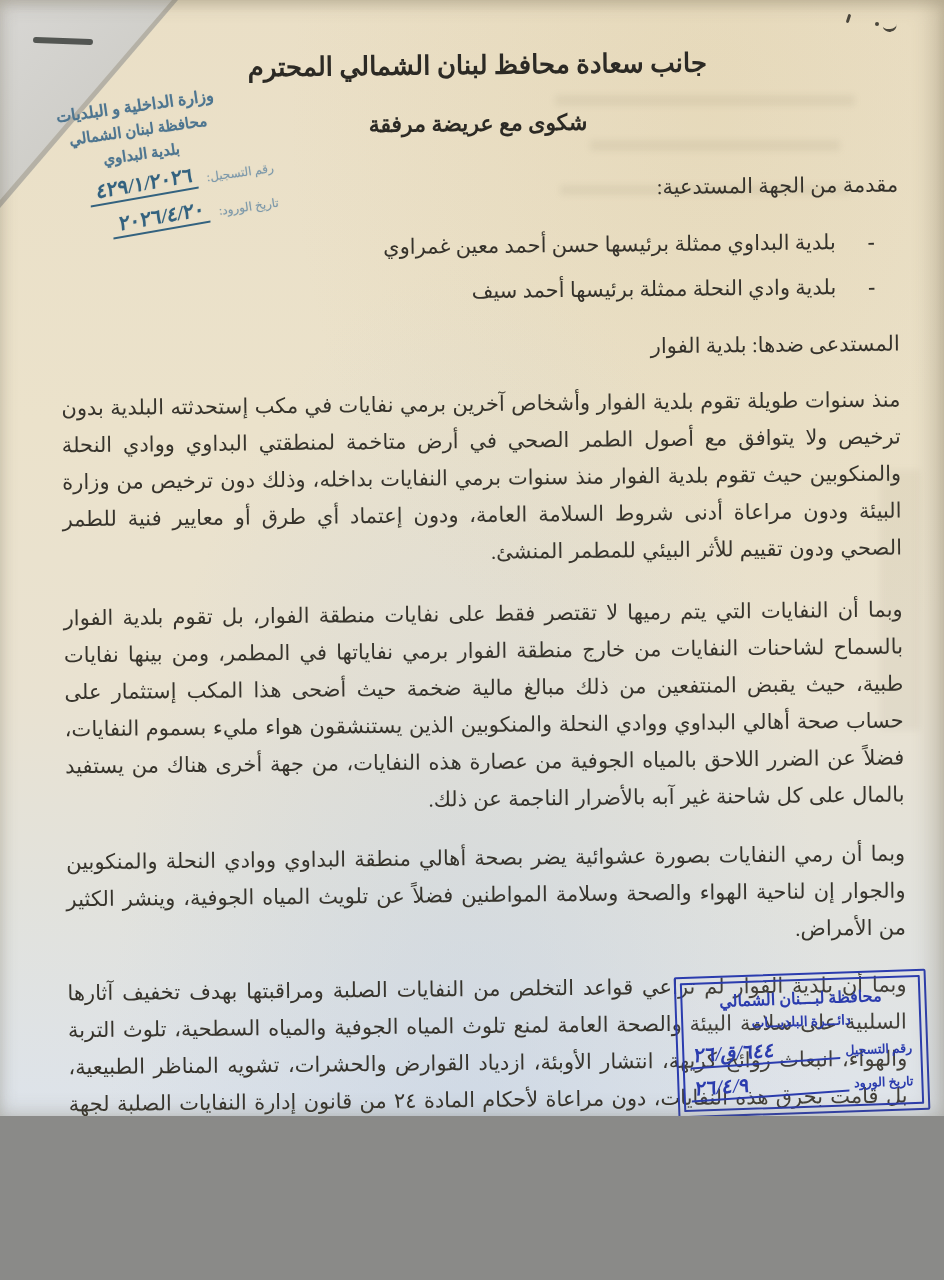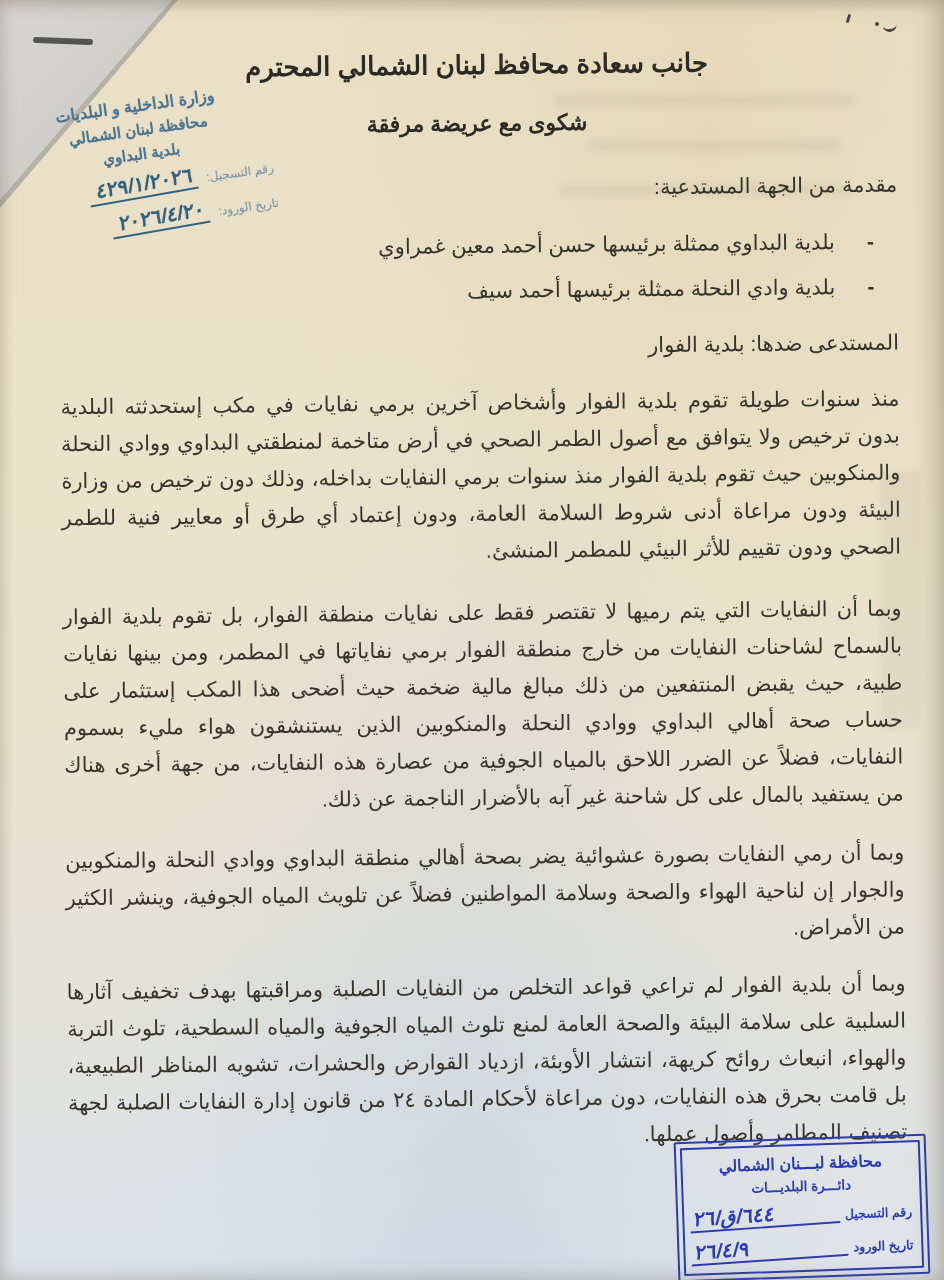--- a/index.html
+++ b/index.html
@@ -1,26 +1,26 @@
 <!DOCTYPE html>
 <html lang="ar" dir="rtl"><head>
 <meta charset="utf-8">
 <style>
   * { margin:0; padding:0; box-sizing:border-box; }
   html,body { background:#8a8a88; }
   .page {
     position:relative;
-    width:944px; height:1280px;
+    width:944px; height:1116px;
     margin:0 auto;
     overflow:hidden;
     background:
       radial-gradient(ellipse at 75% 10%, rgba(214,192,138,.20), transparent 42%),
       radial-gradient(ellipse at 50% 105%, rgba(190,205,225,.45), transparent 55%),
       linear-gradient(180deg, #eadfc6 0%, #ebe2cb 38%, #e9e2d1 62%, #e2e2dc 80%, #dde3ea 100%);
-    font-family:Liberation Sans, sans-serif;
+    font-family:Liberation Serif, serif;
     color:#35322b;
   }
   .vignette {
     position:absolute; inset:0; pointer-events:none;
     box-shadow: inset -10px 0 22px rgba(110,100,75,.30), inset 0 5px 10px rgba(110,100,75,.12), inset 6px 0 14px rgba(110,100,75,.10);
   }
   
   .fold-shadow {
     position:absolute; top:0; left:0; width:178px; height:208px;
     clip-path:polygon(0 0, 178px 0, 0 208px);

